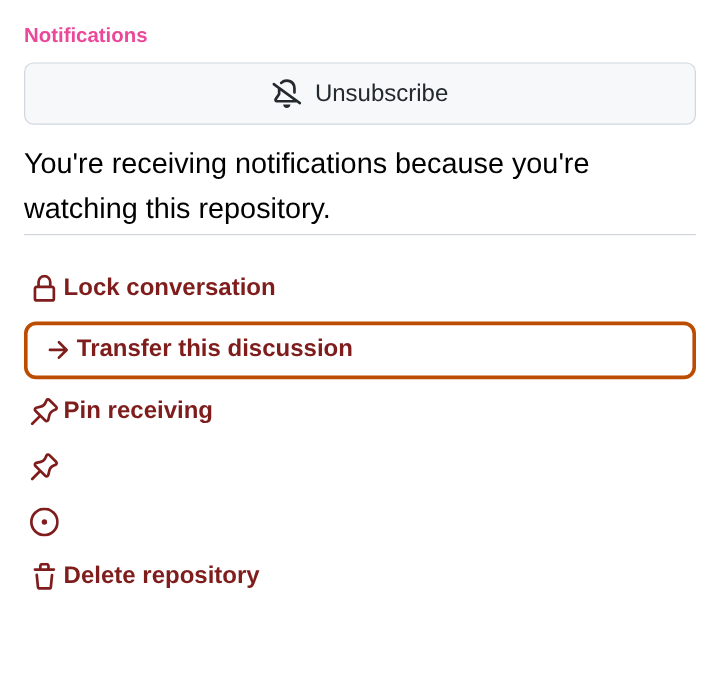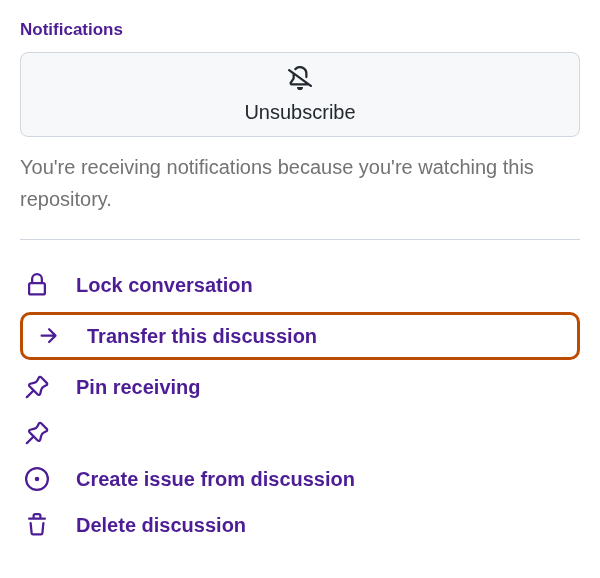--- a/index.html
+++ b/index.html
@@ -11,64 +11,62 @@
       font-family: -apple-system, BlinkMacSystemFont, "Segoe UI", Helvetica, Arial, sans-serif;
       width: 600px;
       height: 578px;
       background: #ffffff;
       padding: 20px;
       color: #1f2328;
     }
     .section-title {
       font-size: 17px;
       font-weight: 600;
-      color: #4c1d95;
+      color: #ec4899;
       margin-bottom: 12px;
     }
     .unsubscribe-btn {
       width: 100%;
       display: flex;
       align-items: center;
       justify-content: center;
       gap: 10px;
       background: #f6f8fa;
       border: 1px solid #d0d7de;
       border-radius: 8px;
       padding: 12px 16px;
       font-size: 20px;
       font-weight: 500;
       color: #24292f;
       cursor: pointer;
       margin-bottom: 14px;
-      flex-direction: column;
     }
     .description {
-      font-size: 20px;
+      font-size: 24px;
       line-height: 1.6;
-      color: #737373;
-      margin-bottom: 24px;
+      color: #000000;
     }
     .divider {
       border: none;
       border-top: 1.5px solid #d0d7de;
       margin-bottom: 26px;
     }
     .actions-list {
       list-style: none;
       display: flex;
       flex-direction: column;
       gap: 8px;
     }
     .action-item {
       display: flex;
       align-items: center;
-      gap: 26px;
+      gap: 3px;
       font-size: 20px;
       font-weight: 600;
-      color: #4c1d95;
+      color: #7f1d1d;
       cursor: pointer;
       padding: 6px 4px;
       border-radius: 8px;
     }
     .action-item.highlighted {
       border: 3px solid #bc4c00;
       border-radius: 10px;
       padding: 8px 8px 8px 12px;
       margin-left: 0;
     }
@@ -141,24 +139,23 @@
     </span>
   </li>
 
   <li class="action-item">
     <span class="icon-wrap">
       <svg viewBox="0 0 16 16" fill="currentColor">
         <path d="M8 9.5a1.5 1.5 0 1 0 0-3 1.5 1.5 0 0 0 0 3Z"></path>
         <path d="M8 0a8 8 0 1 1 0 16A8 8 0 0 1 8 0ZM1.5 8a6.5 6.5 0 1 0 13 0 6.5 6.5 0 0 0-13 0Z"></path>
       </svg>
     </span>
-    <span>Create issue from discussion</span>
   </li>
 
   <li class="action-item">
     <span class="icon-wrap">
       <svg viewBox="0 0 16 16" fill="currentColor">
         <path d="M11 1.75V3h2.25a.75.75 0 0 1 0 1.5H2.75a.75.75 0 0 1 0-1.5H5V1.75C5 .784 5.784 0 6.75 0h2.5C10.216 0 11 .784 11 1.75ZM4.496 6.675l.66 6.6a.25.25 0 0 0 .249.225h5.19a.25.25 0 0 0 .249-.225l.66-6.6a.75.75 0 0 1 1.492.149l-.66 6.6A1.748 1.748 0 0 1 10.595 15h-5.19a1.75 1.75 0 0 1-1.741-1.575l-.66-6.6a.75.75 0 1 1 1.492-.15ZM6.5 1.75V3h3V1.75a.25.25 0 0 0-.25-.25h-2.5a.25.25 0 0 0-.25.25Z"></path>
       </svg>
     </span>
-    <span>Delete discussion</span>
+    <span>Delete repository</span>
   </li>
 </ul>
 
 </body></html>

